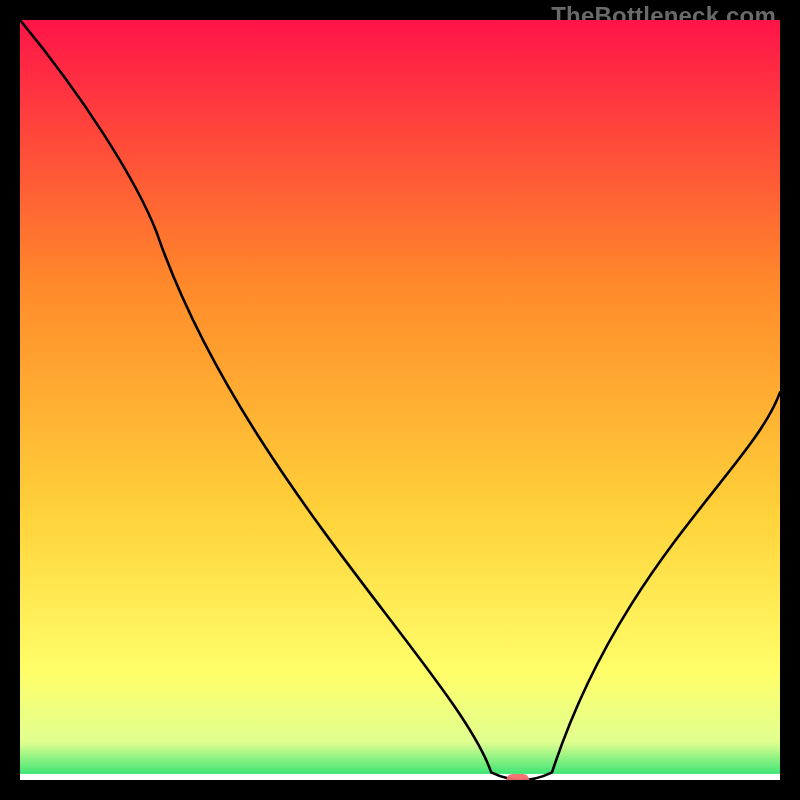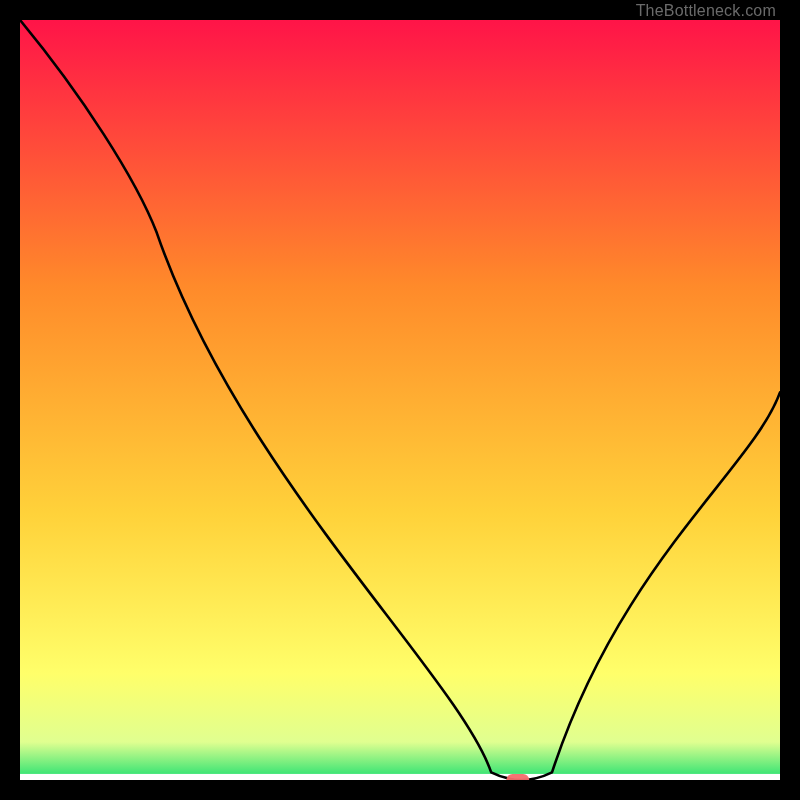--- a/index.html
+++ b/index.html
@@ -9,22 +9,22 @@
     height: 800px;
     background: #000;
     overflow: hidden;
     font-family: Arial, Helvetica, sans-serif;
   }
   .watermark {
     position: absolute;
     right: 24px;
     top: 2px;
     color: #6a6a6a;
-    font-size: 16px;
-    font-weight: 400;
+    font-size: 24px;
+    font-weight: 700;
     letter-spacing: 0.2px;
     user-select: none;
   }
   svg {
     position: absolute;
     left: 20px;
     top: 20px;
     width: 760px;
     height: 760px;
     display: block;

